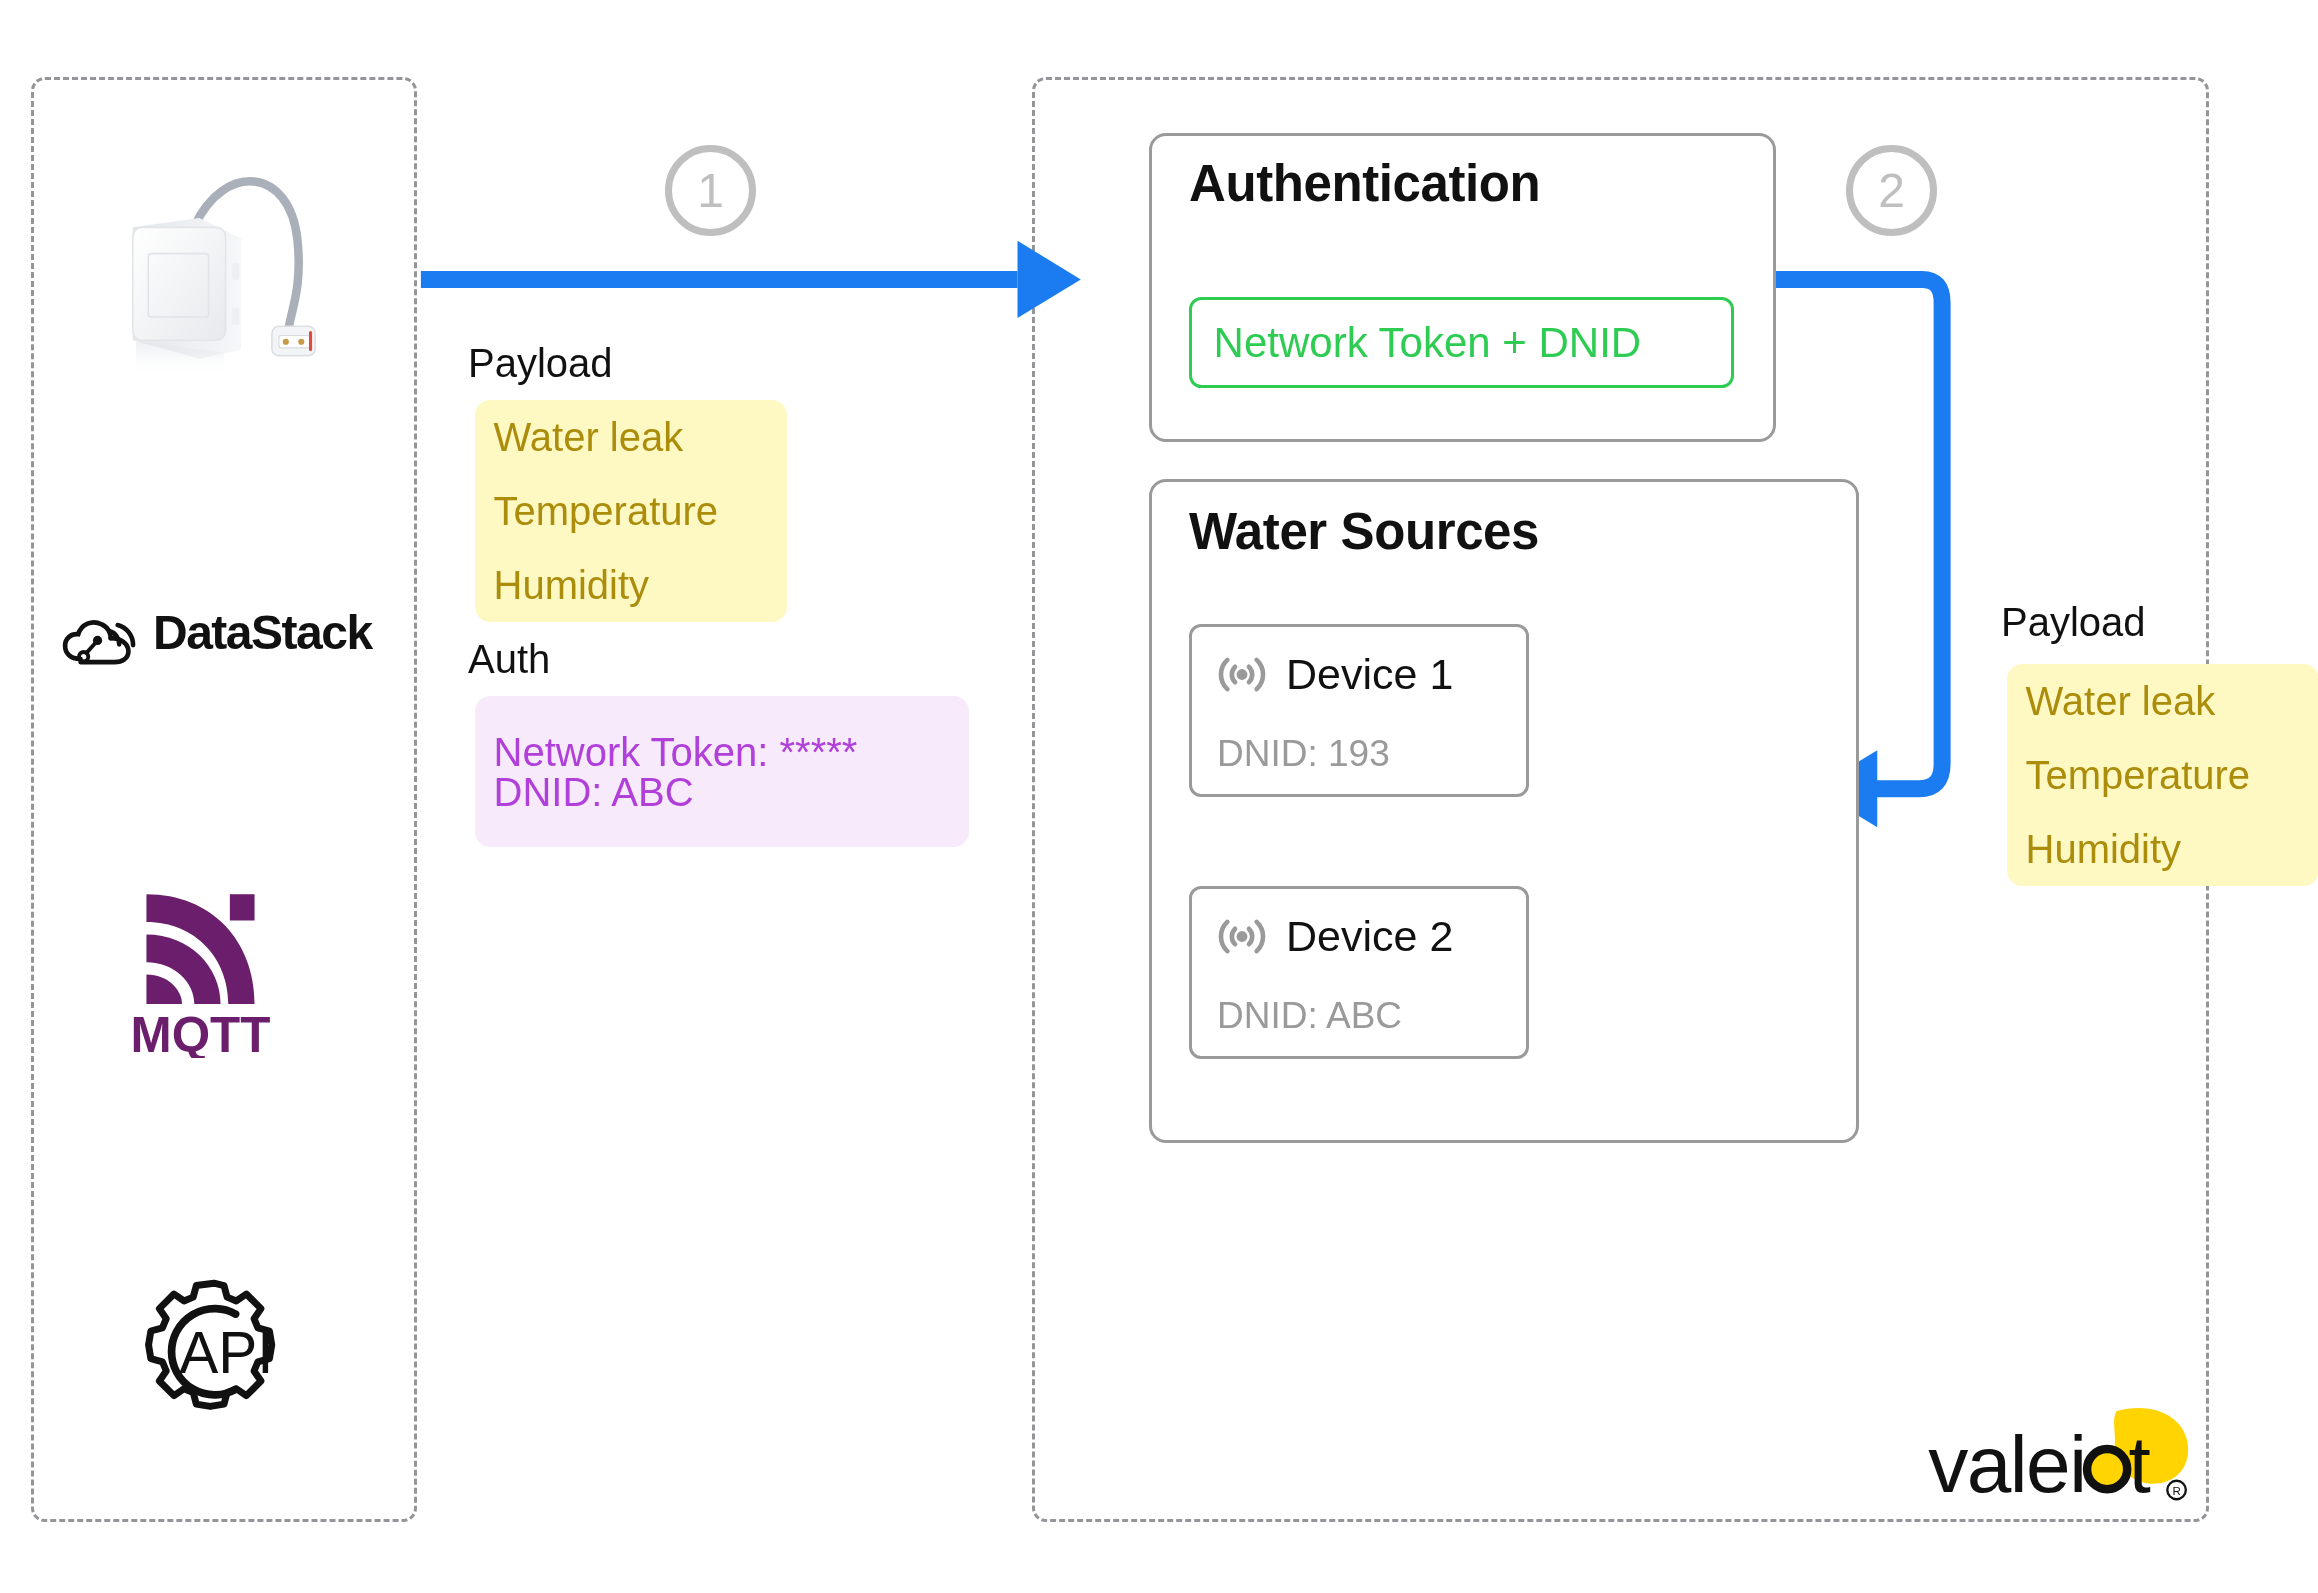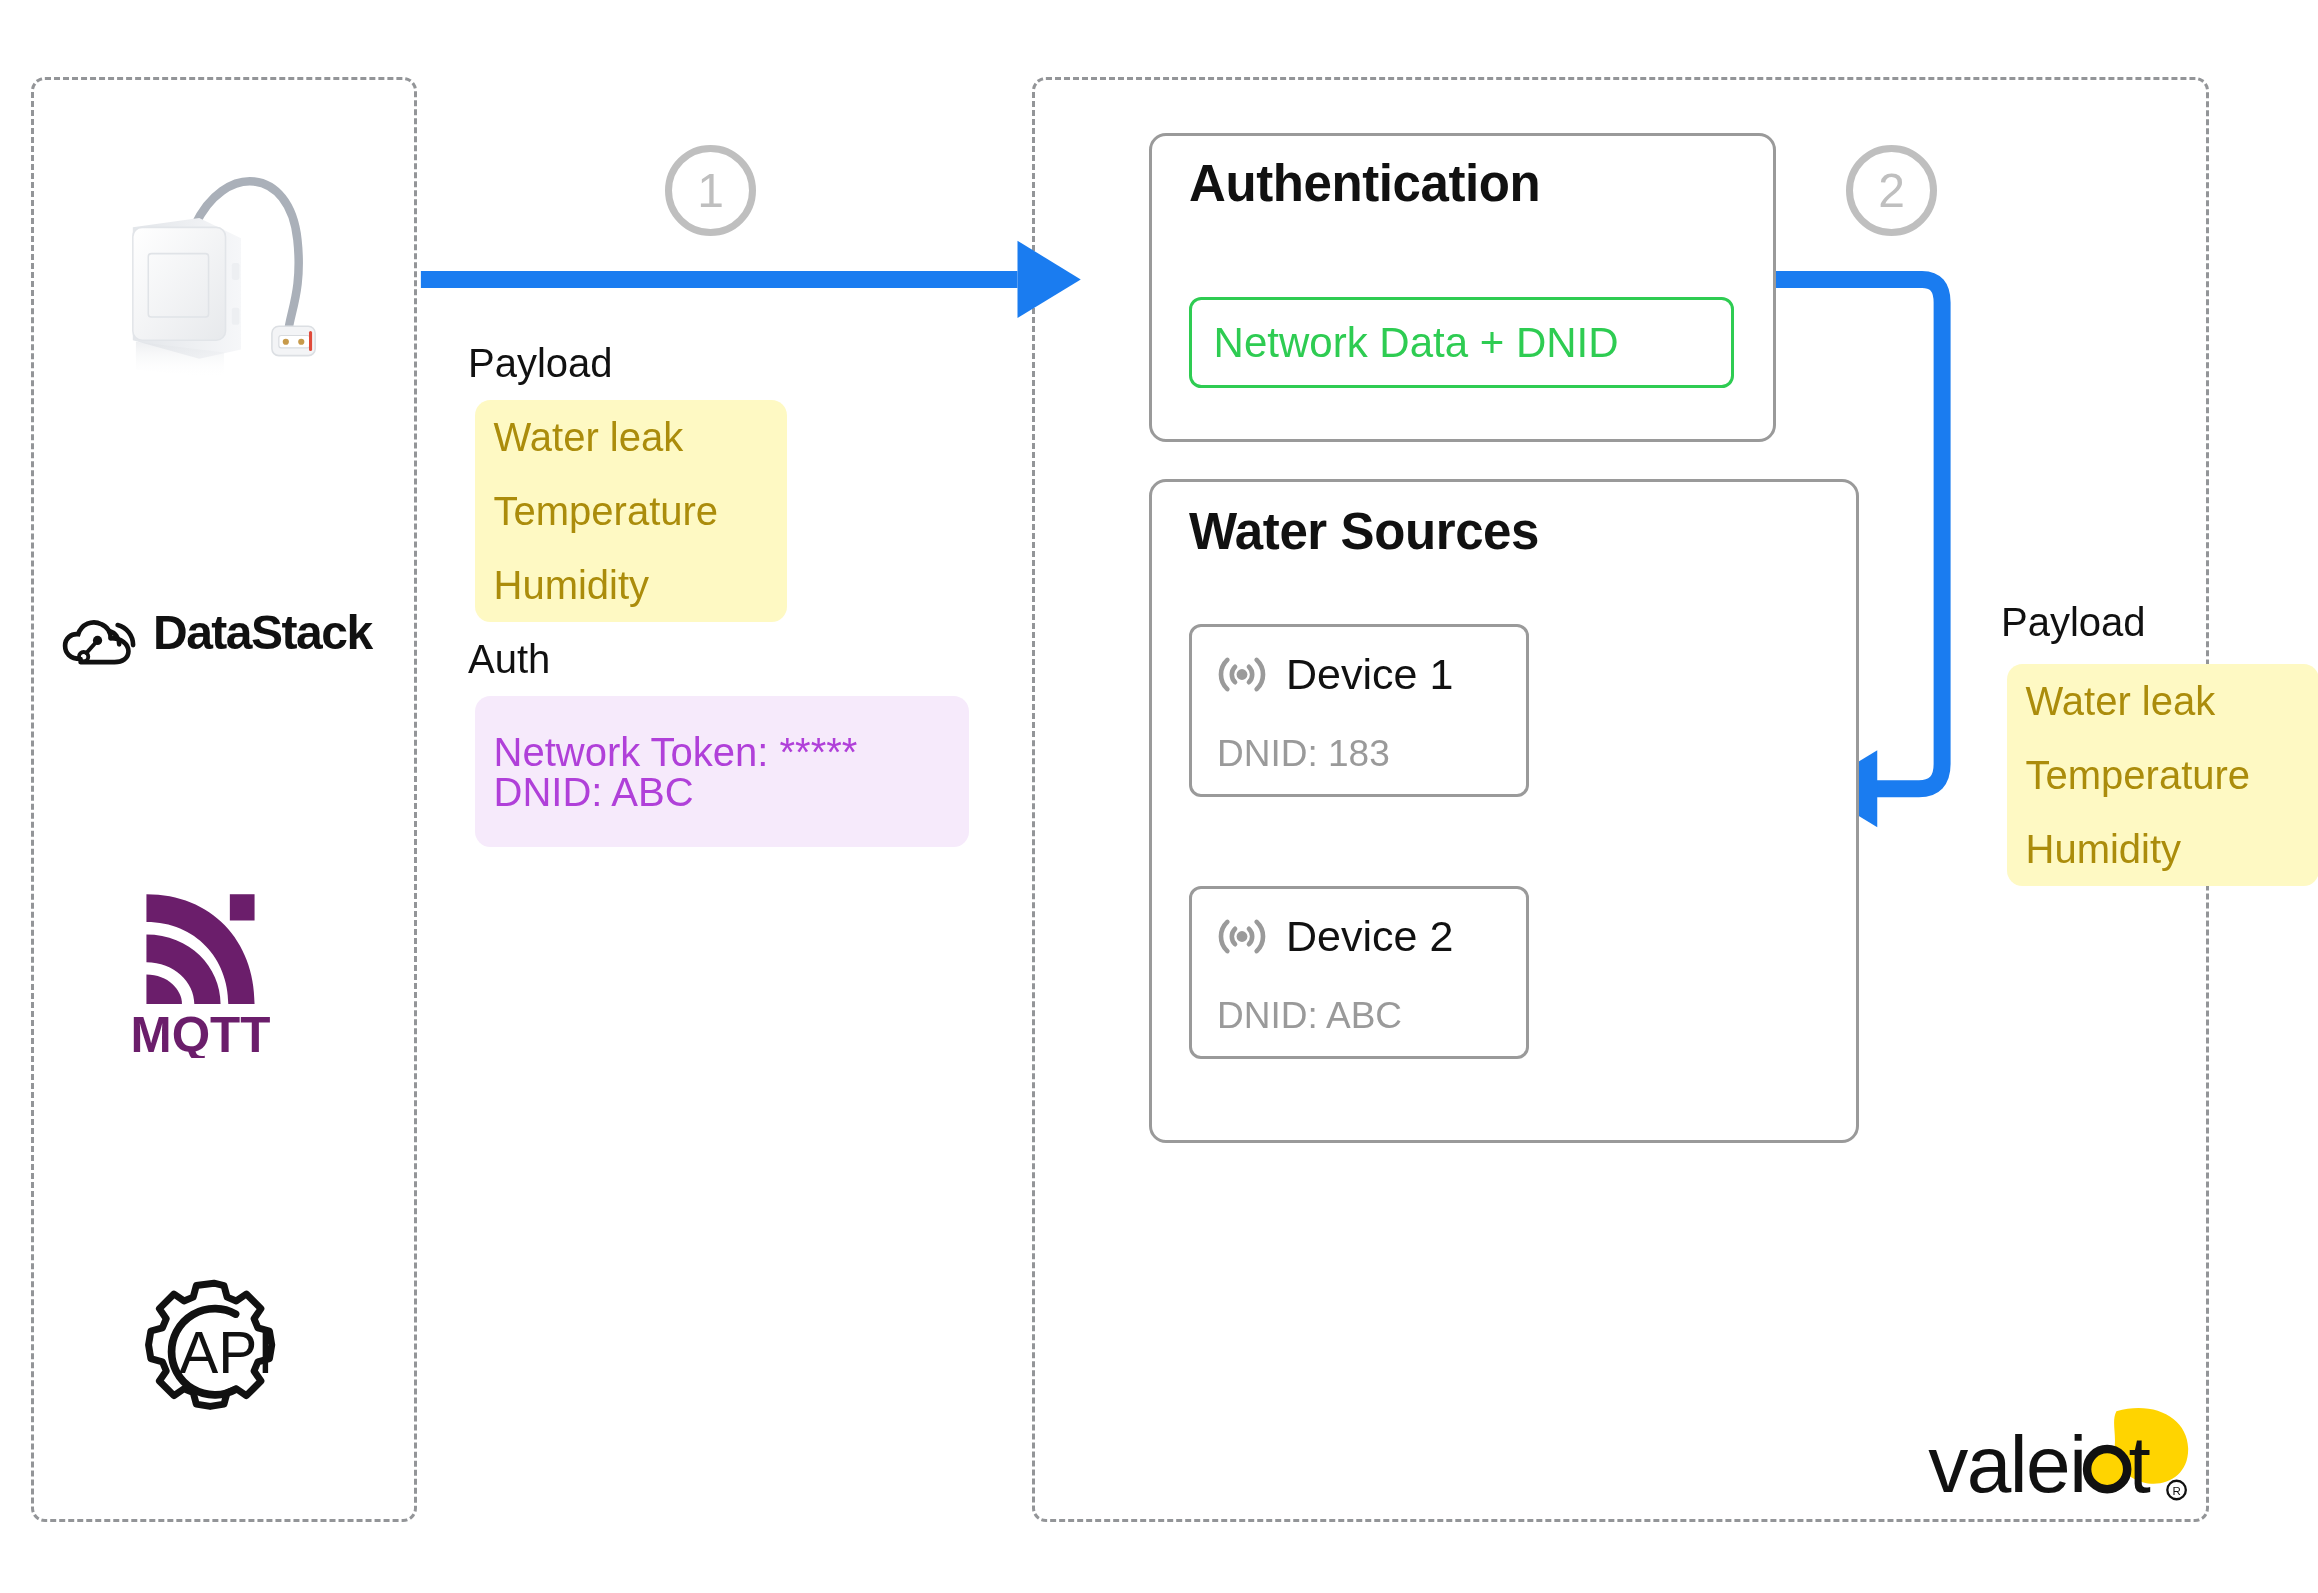--- a/index.html
+++ b/index.html
@@ -191,40 +191,40 @@
 
   <div class="plain-label" id="label-auth-left">Auth</div>
   <div class="chip purple" id="chip-auth-left">
     <div>Network Token: *****</div>
     <div>DNID: ABC</div>
   </div>
 
   <div class="panel" id="auth-panel"></div>
   <div class="panel-title" id="auth-title">Authentication</div>
   <div id="token-chip">
-    <span>Network Data + DNID</span>
+    <span>Network Token + DNID</span>
   </div>
 
   <div class="panel" id="ds-panel"></div>
   <div class="panel-title" id="ds-title">Water Sources</div>
 
   <div class="device-card" id="device-1">
     <div class="dev-head">
       <svg class="wave-ico" viewBox="0 0 70 58">
         <g fill="none" stroke="#9a9a9a" stroke-width="6" stroke-linecap="round">
           <path d="M16,10 A26,26 0 0 0 16,48"></path>
           <path d="M26,19 A14,14 0 0 0 26,39"></path>
           <path d="M54,10 A26,26 0 0 1 54,48"></path>
           <path d="M44,19 A14,14 0 0 1 44,39"></path>
         </g>
         <circle cx="35" cy="29" r="7" fill="#9a9a9a"></circle>
       </svg>
       <span class="dev-name">Device 1</span>
     </div>
-    <div class="dev-dnid">DNID: 183</div>
+    <div class="dev-dnid">DNID: 193</div>
   </div>
 
   <div class="device-card" id="device-2">
     <div class="dev-head">
       <svg class="wave-ico" viewBox="0 0 70 58">
         <g fill="none" stroke="#9a9a9a" stroke-width="6" stroke-linecap="round">
           <path d="M16,10 A26,26 0 0 0 16,48"></path>
           <path d="M26,19 A14,14 0 0 0 26,39"></path>
           <path d="M54,10 A26,26 0 0 1 54,48"></path>
           <path d="M44,19 A14,14 0 0 1 44,39"></path>

